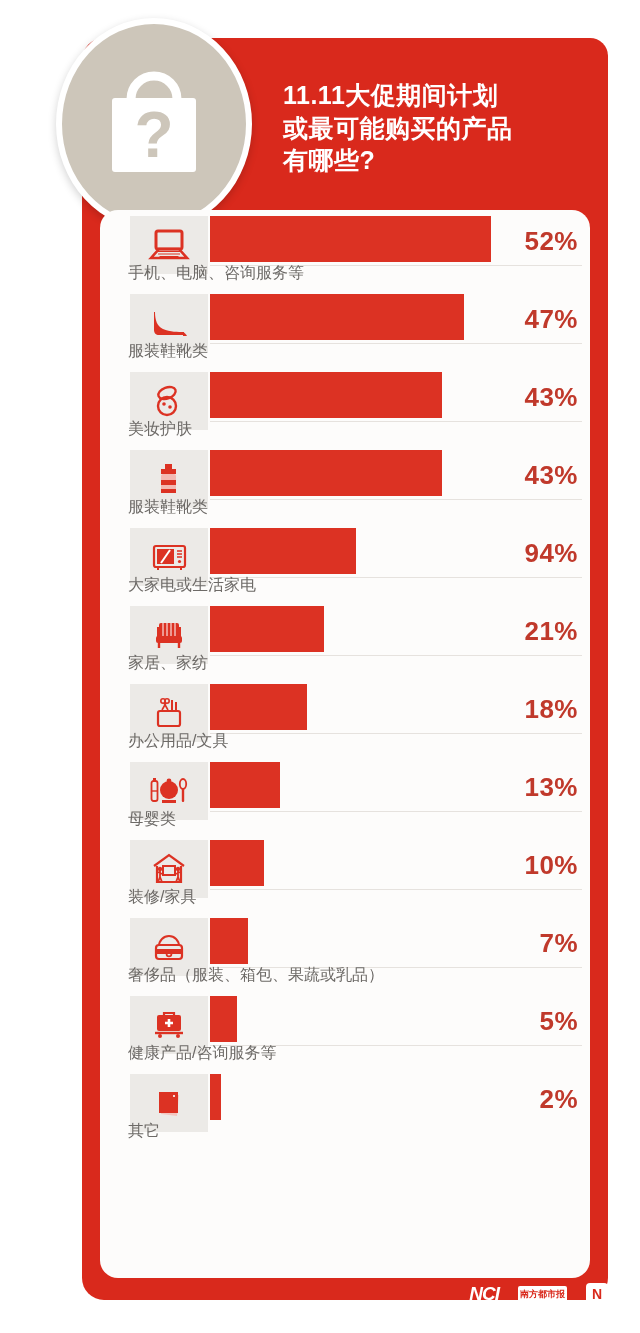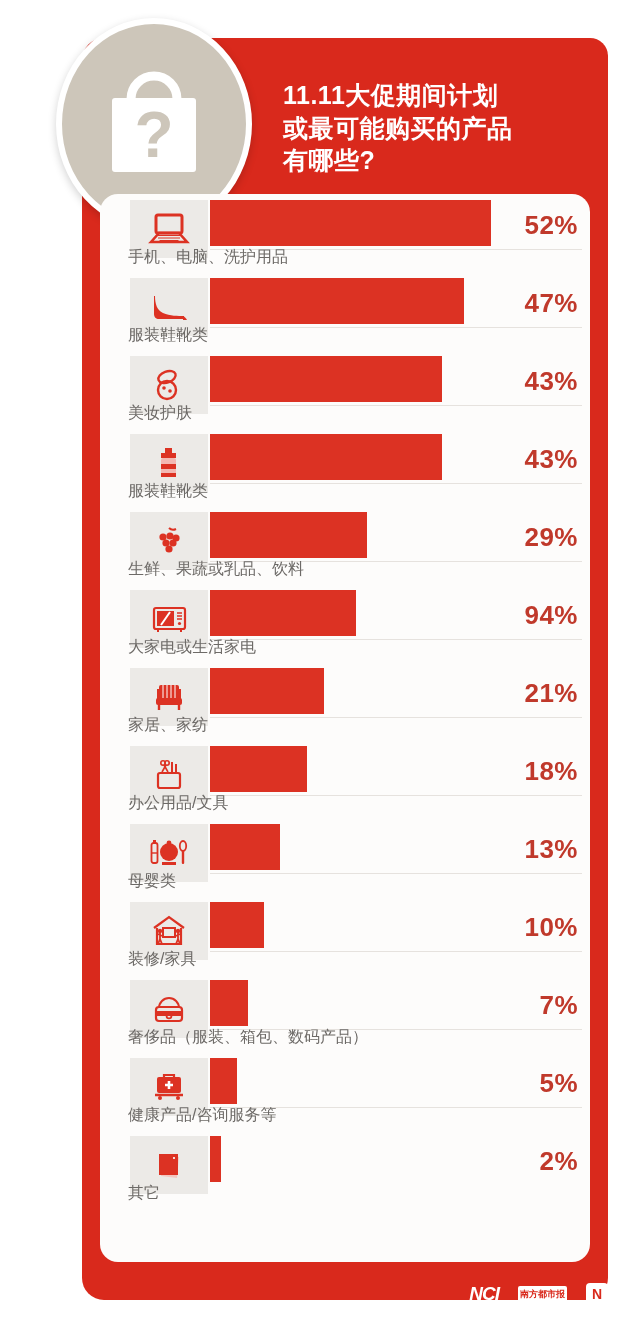--- a/index.html
+++ b/index.html
@@ -22,21 +22,21 @@
     background:#d9291c;border-radius:0 18px 0 0;
     display:flex;align-items:center;
   }
   #title-text{
     color:#ffffff;font-size:25px;font-weight:bold;line-height:1.30;
     margin-left:30px;letter-spacing:.5px;white-space:pre-line;
   }
 
   
   #card{
-    position:absolute;left:100px;top:194px;width:490px;height:1068px;
+    position:absolute;left:100px;top:210px;width:490px;height:1068px;
     background:#fdfcfb;border-radius:18px;overflow:hidden;
   }
 
   
   #bag-badge{
     position:absolute;left:56px;top:18px;width:184px;height:200px;
     border-radius:50%;
     background:#cdc6ba;
     border:6px solid #ffffff;
     box-shadow:0 3px 9px rgba(0,0,0,.18);
@@ -114,21 +114,21 @@
       <div class="icon-box">
         <svg width="44" height="34" viewBox="0 0 44 34">
           <rect x="9" y="3" width="26" height="18" rx="2" fill="none" stroke="#dc3223" stroke-width="3"></rect>
           <path d="M4 30 L12 21 L32 21 L40 30 Z" fill="none" stroke="#dc3223" stroke-width="2.6"></path>
           <path d="M10 23.5h24M11 26h22M12.5 28.5h19" stroke="#dc3223" stroke-width="1.2"></path>
         </svg>
       </div>
       <div class="bar" style="width:281px"></div>
       <div class="pct">52%</div>
       <div class="sep"></div>
-      <div class="cat">手机、电脑、洗护用品</div>
+      <div class="cat">手机、电脑、咨询服务等</div>
     </div>
 
     <div class="row">
       <div class="icon-box">
         <svg width="44" height="34" viewBox="0 0 44 34">
           <path d="M8 6 C8 14 10 20 16 23 C23 26 31 26 37 26 L37 29 L12 29 C9 29 7 27 7 24 L7 6 Z" fill="#dc3223"></path>
           <path d="M36 26 L36 30 L40 30 C39 28 38 27 36 26 Z" fill="#dc3223"></path>
         </svg>
       </div>
       <div class="bar" style="width:254px"></div>
@@ -162,37 +162,20 @@
           <rect x="14" y="18" width="15" height="5" fill="#dc3223"></rect>
           <rect x="14" y="27" width="15" height="4" fill="#dc3223"></rect>
         </svg>
       </div>
       <div class="bar" style="width:232px"></div>
       <div class="pct">43%</div>
       <div class="sep"></div>
       <div class="cat">服装鞋靴类</div>
     </div>
 
-    <div class="row">
-      <div class="icon-box">
-        <svg width="44" height="34" viewBox="0 0 44 34">
-          <path d="M22 4 C24 6 27 6 29 5" stroke="#dc3223" stroke-width="2" fill="none"></path>
-          <circle cx="16" cy="13" r="3.6" fill="#dc3223"></circle>
-          <circle cx="23" cy="12" r="3.6" fill="#dc3223"></circle>
-          <circle cx="29" cy="14" r="3.6" fill="#dc3223"></circle>
-          <circle cx="19" cy="19" r="3.6" fill="#dc3223"></circle>
-          <circle cx="26" cy="19" r="3.6" fill="#dc3223"></circle>
-          <circle cx="22" cy="25" r="3.6" fill="#dc3223"></circle>
-        </svg>
-      </div>
-      <div class="bar" style="width:157px"></div>
-      <div class="pct">29%</div>
-      <div class="sep"></div>
-      <div class="cat">生鲜、果蔬或乳品、饮料</div>
-    </div>
 
     <div class="row">
       <div class="icon-box">
         <svg width="44" height="34" viewBox="0 0 44 34">
           <rect x="7" y="6" width="31" height="21" rx="2" fill="none" stroke="#dc3223" stroke-width="2.2"></rect>
           <rect x="10" y="9" width="17" height="15" fill="#dc3223"></rect>
           <path d="M14 23 L23 10" stroke="#ffffff" stroke-width="2"></path>
           <path d="M30 11h5M30 14h5M30 17h5" stroke="#dc3223" stroke-width="1.6"></path>
           <circle cx="32.5" cy="21.5" r="1.6" fill="#dc3223"></circle>
           <path d="M11 27v3M34 27v3" stroke="#dc3223" stroke-width="2"></path>
@@ -279,21 +262,21 @@
         <svg width="44" height="34" viewBox="0 0 44 34">
           <path d="M12 16 a10 10 0 0 1 20 0" fill="none" stroke="#dc3223" stroke-width="2"></path>
           <rect x="9" y="15" width="26" height="14" rx="3" fill="none" stroke="#dc3223" stroke-width="2.2"></rect>
           <rect x="9" y="19" width="26" height="5" fill="#dc3223"></rect>
           <circle cx="22" cy="24" r="2.4" fill="none" stroke="#dc3223" stroke-width="1.8"></circle>
         </svg>
       </div>
       <div class="bar" style="width:38px"></div>
       <div class="pct">7%</div>
       <div class="sep"></div>
-      <div class="cat">奢侈品（服装、箱包、数码产品）</div>
+      <div class="cat">奢侈品（服装、箱包、果蔬或乳品）</div>
     </div>
 
     <div class="row">
       <div class="icon-box">
         <svg width="44" height="34" viewBox="0 0 44 34">
           <path d="M17 7 v-2 h10 v2" fill="none" stroke="#dc3223" stroke-width="2.2"></path>
           <rect x="10" y="7" width="24" height="16" rx="2" fill="#dc3223"></rect>
           <path d="M22 11v8M18 15h8" stroke="#ffffff" stroke-width="2.6"></path>
           <path d="M8 25 h28" stroke="#dc3223" stroke-width="2.4"></path>
           <circle cx="13" cy="28" r="2" fill="#dc3223"></circle>

